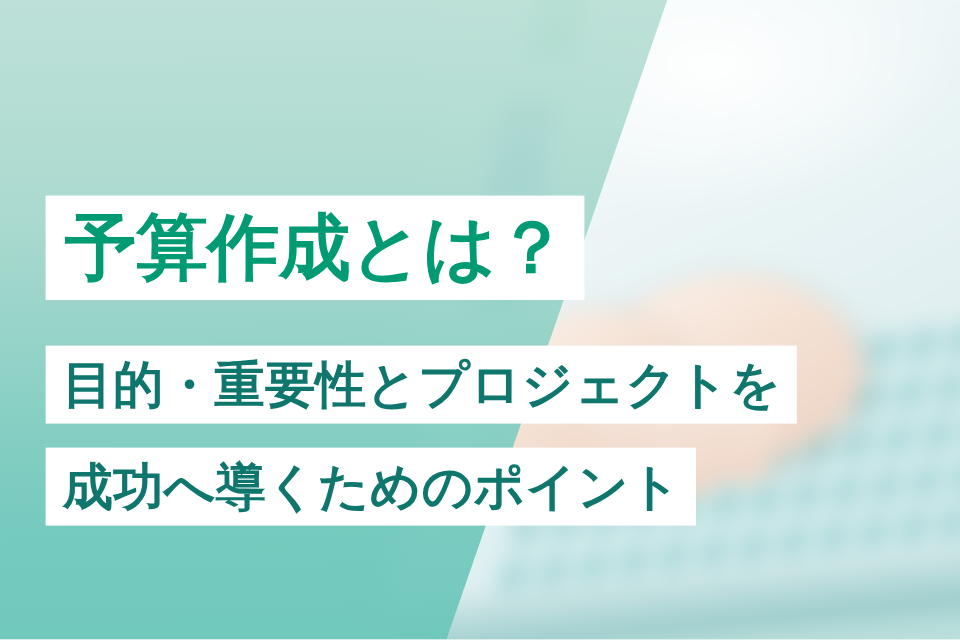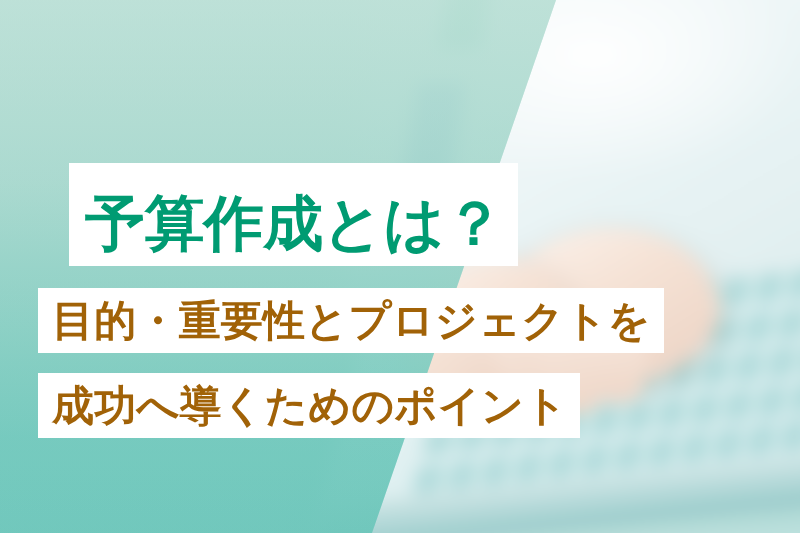--- a/index.html
+++ b/index.html
@@ -113,33 +113,32 @@
   .txt-wrap{position:absolute;left:0;top:0;width:100%;height:100%;}
   .tbox{
     position:absolute;
     background:#ffffff;
     display:flex;align-items:center;
     white-space:nowrap;
     letter-spacing:.01em;
   }
   #title-box{
     left:38px;top:163px;height:87px;
-    padding:16px 14px 0 16px;
-    margin-left:31px;
+    padding:0 14px 0 16px;
   }
   #title-box .t{
     font-size:60px;font-weight:700;line-height:1;
     color:#009b72;
     letter-spacing:-0.01em;
   }
   #sub1-box{left:38px;top:288px;height:65px;padding:0 13px 0 14px;}
   #sub2-box{left:38px;top:373px;height:65px;padding:0 13px 0 14px;align-items:center;}
   .sub{
     font-size:42px;font-weight:700;line-height:1;
-    color:#a16207;letter-spacing:0.005em;
+    color:#0f766e;letter-spacing:0.005em;
   }
 </style>
 </head>
 <body>
 
 <div id="banner">
 
   <div class="photo">
     <div class="photo-inner">
       <div class="bg-base"></div>

